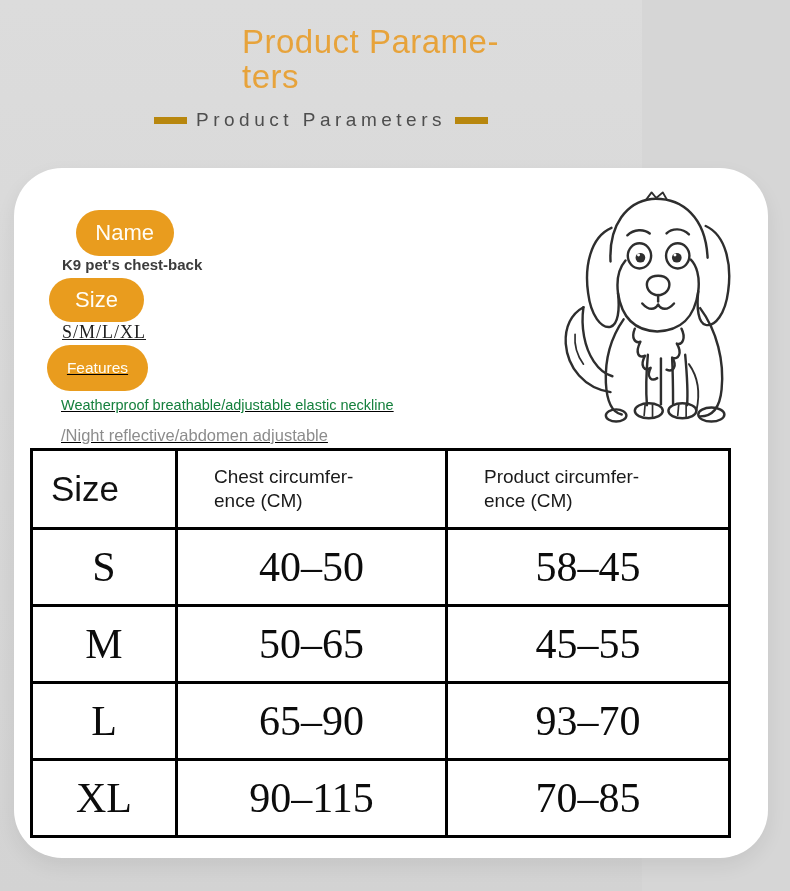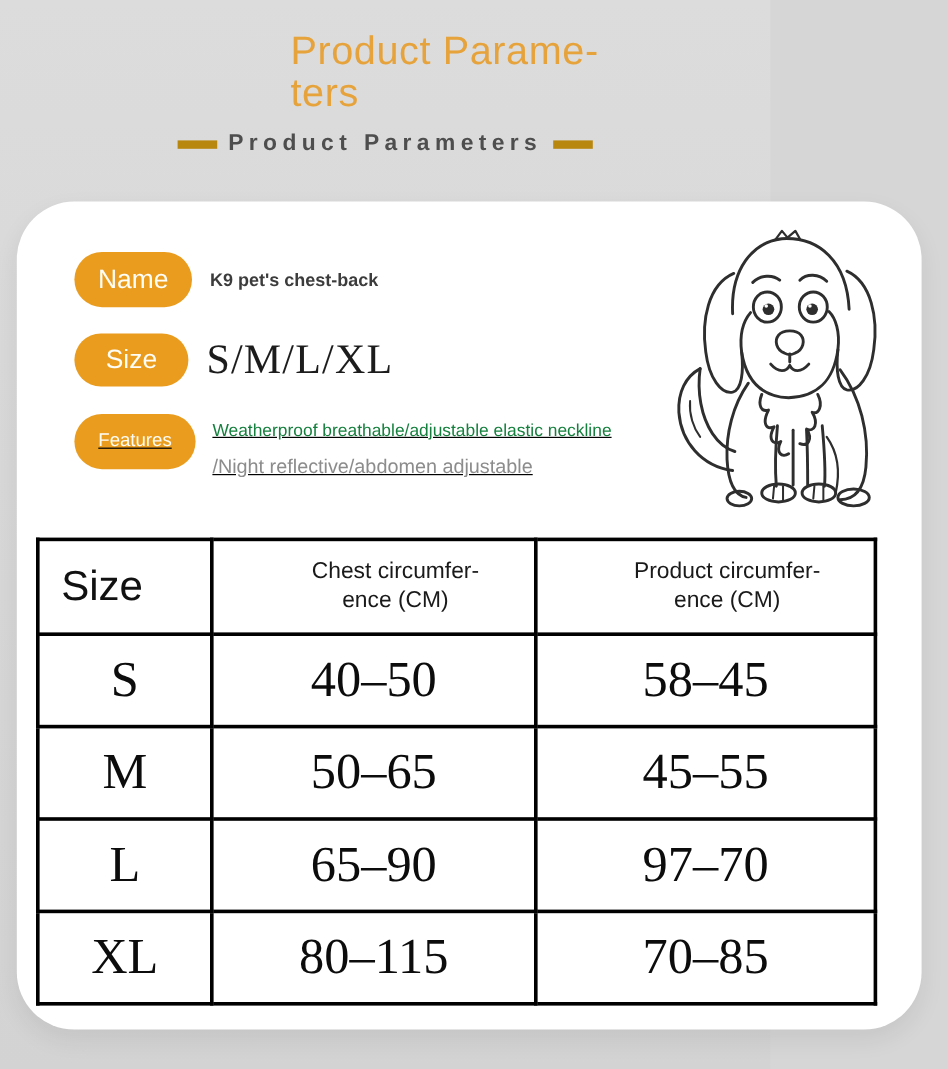--- a/index.html
+++ b/index.html
@@ -20,46 +20,46 @@
     color:#e7a33b;font-weight:400;
   }
   .subtitle-row{
     position:absolute;top:109px;left:0;width:100%;
     display:flex;align-items:center;justify-content:center;
   }
   .subtitle-dash{
     width:33px;height:7px;background:#b8870e;margin:0 9px;
   }
   .subtitle-text{
-    font-size:19px;font-weight:700;letter-spacing:4.5px;color:#4e4e4e;
+    font-size:19px;font-weight:400;letter-spacing:4.5px;color:#4e4e4e;
   }
   
   .card{
     position:absolute;left:14px;top:168px;width:754px;height:690px;
     background:#ffffff;border-radius:48px;
     box-shadow:0 8px 20px rgba(0,0,0,0.07);
   }
   
-  .spec-row{position:absolute;left:48px;display:flex;align-items:center;}
+  .spec-row{position:absolute;left:33px;display:flex;align-items:center;flex-direction:column;}
   .spec-row.name-row{top:42px;}
   .spec-row.size-row{top:110px;}
   .spec-row.features-row{top:177px;align-items:flex-start;text-decoration:underline;}
   .pill{
     background:#e99c1e;color:#fffdf6;border-radius:23px;
     display:flex;align-items:center;justify-content:center;
     flex:0 0 auto;
   }
   .pill.name{width:98px;height:46px;font-size:22px;}
   .pill.size{width:95px;height:44px;font-size:22px;}
   .pill.features{width:101px;height:46px;font-size:15.5px;}
   .spec-value{margin-left:15px;}
   .name-value{font-size:15px;color:#3c3c3c;font-weight:bold;}
   .size-value{
     font-family:"Liberation Serif", serif;
-    font-size:35px;color:#1c1c1c;letter-spacing:1px;
+    font-size:18px;color:#1c1c1c;letter-spacing:1px;text-decoration:underline;
   }
   .features-values{margin-left:14px;padding-top:6px;}
   .features-line1{font-size:14.5px;color:#15803d;}
   .features-line2{font-size:16.5px;color:#8c8c8c;margin-top:13px;}
   
   .dog{
     position:absolute;right:26px;top:2px;width:192px;height:266px;
   }
   
   table.spec-table{
@@ -74,21 +74,21 @@
     border:3px solid #000;padding:0;vertical-align:middle;
   }
   .spec-table thead tr{height:79px;}
   .spec-table tbody tr{height:77px;}
   th.h-size{
     font-size:35px;font-weight:500;color:#111;
     text-align:left;padding-left:18px;
   }
   th.h-col{
     font-size:19px;font-weight:400;color:#1a1a1a;
-    text-align:center;padding-left:36px;line-height:1.25;
+    text-align:left;padding-left:36px;line-height:1.25;
   }
   td.cell-letter,td.cell-num{
     font-family:"Liberation Serif", serif;
     font-size:42px;color:#0c0c0c;text-align:center;font-weight:400;
   }
 </style>
 </head>
 <body>
 
 <div class="page">
@@ -200,24 +200,24 @@
           <td class="cell-num">58–45</td>
         </tr>
         <tr>
           <td class="cell-letter">M</td>
           <td class="cell-num">50–65</td>
           <td class="cell-num">45–55</td>
         </tr>
         <tr>
           <td class="cell-letter">L</td>
           <td class="cell-num">65–90</td>
-          <td class="cell-num">97–70</td>
+          <td class="cell-num">93–70</td>
         </tr>
         <tr>
           <td class="cell-letter">XL</td>
-          <td class="cell-num">80–115</td>
+          <td class="cell-num">90–115</td>
           <td class="cell-num">70–85</td>
         </tr>
       </tbody>
     </table>
 
   </div>
 </div>
 
 </body></html>

